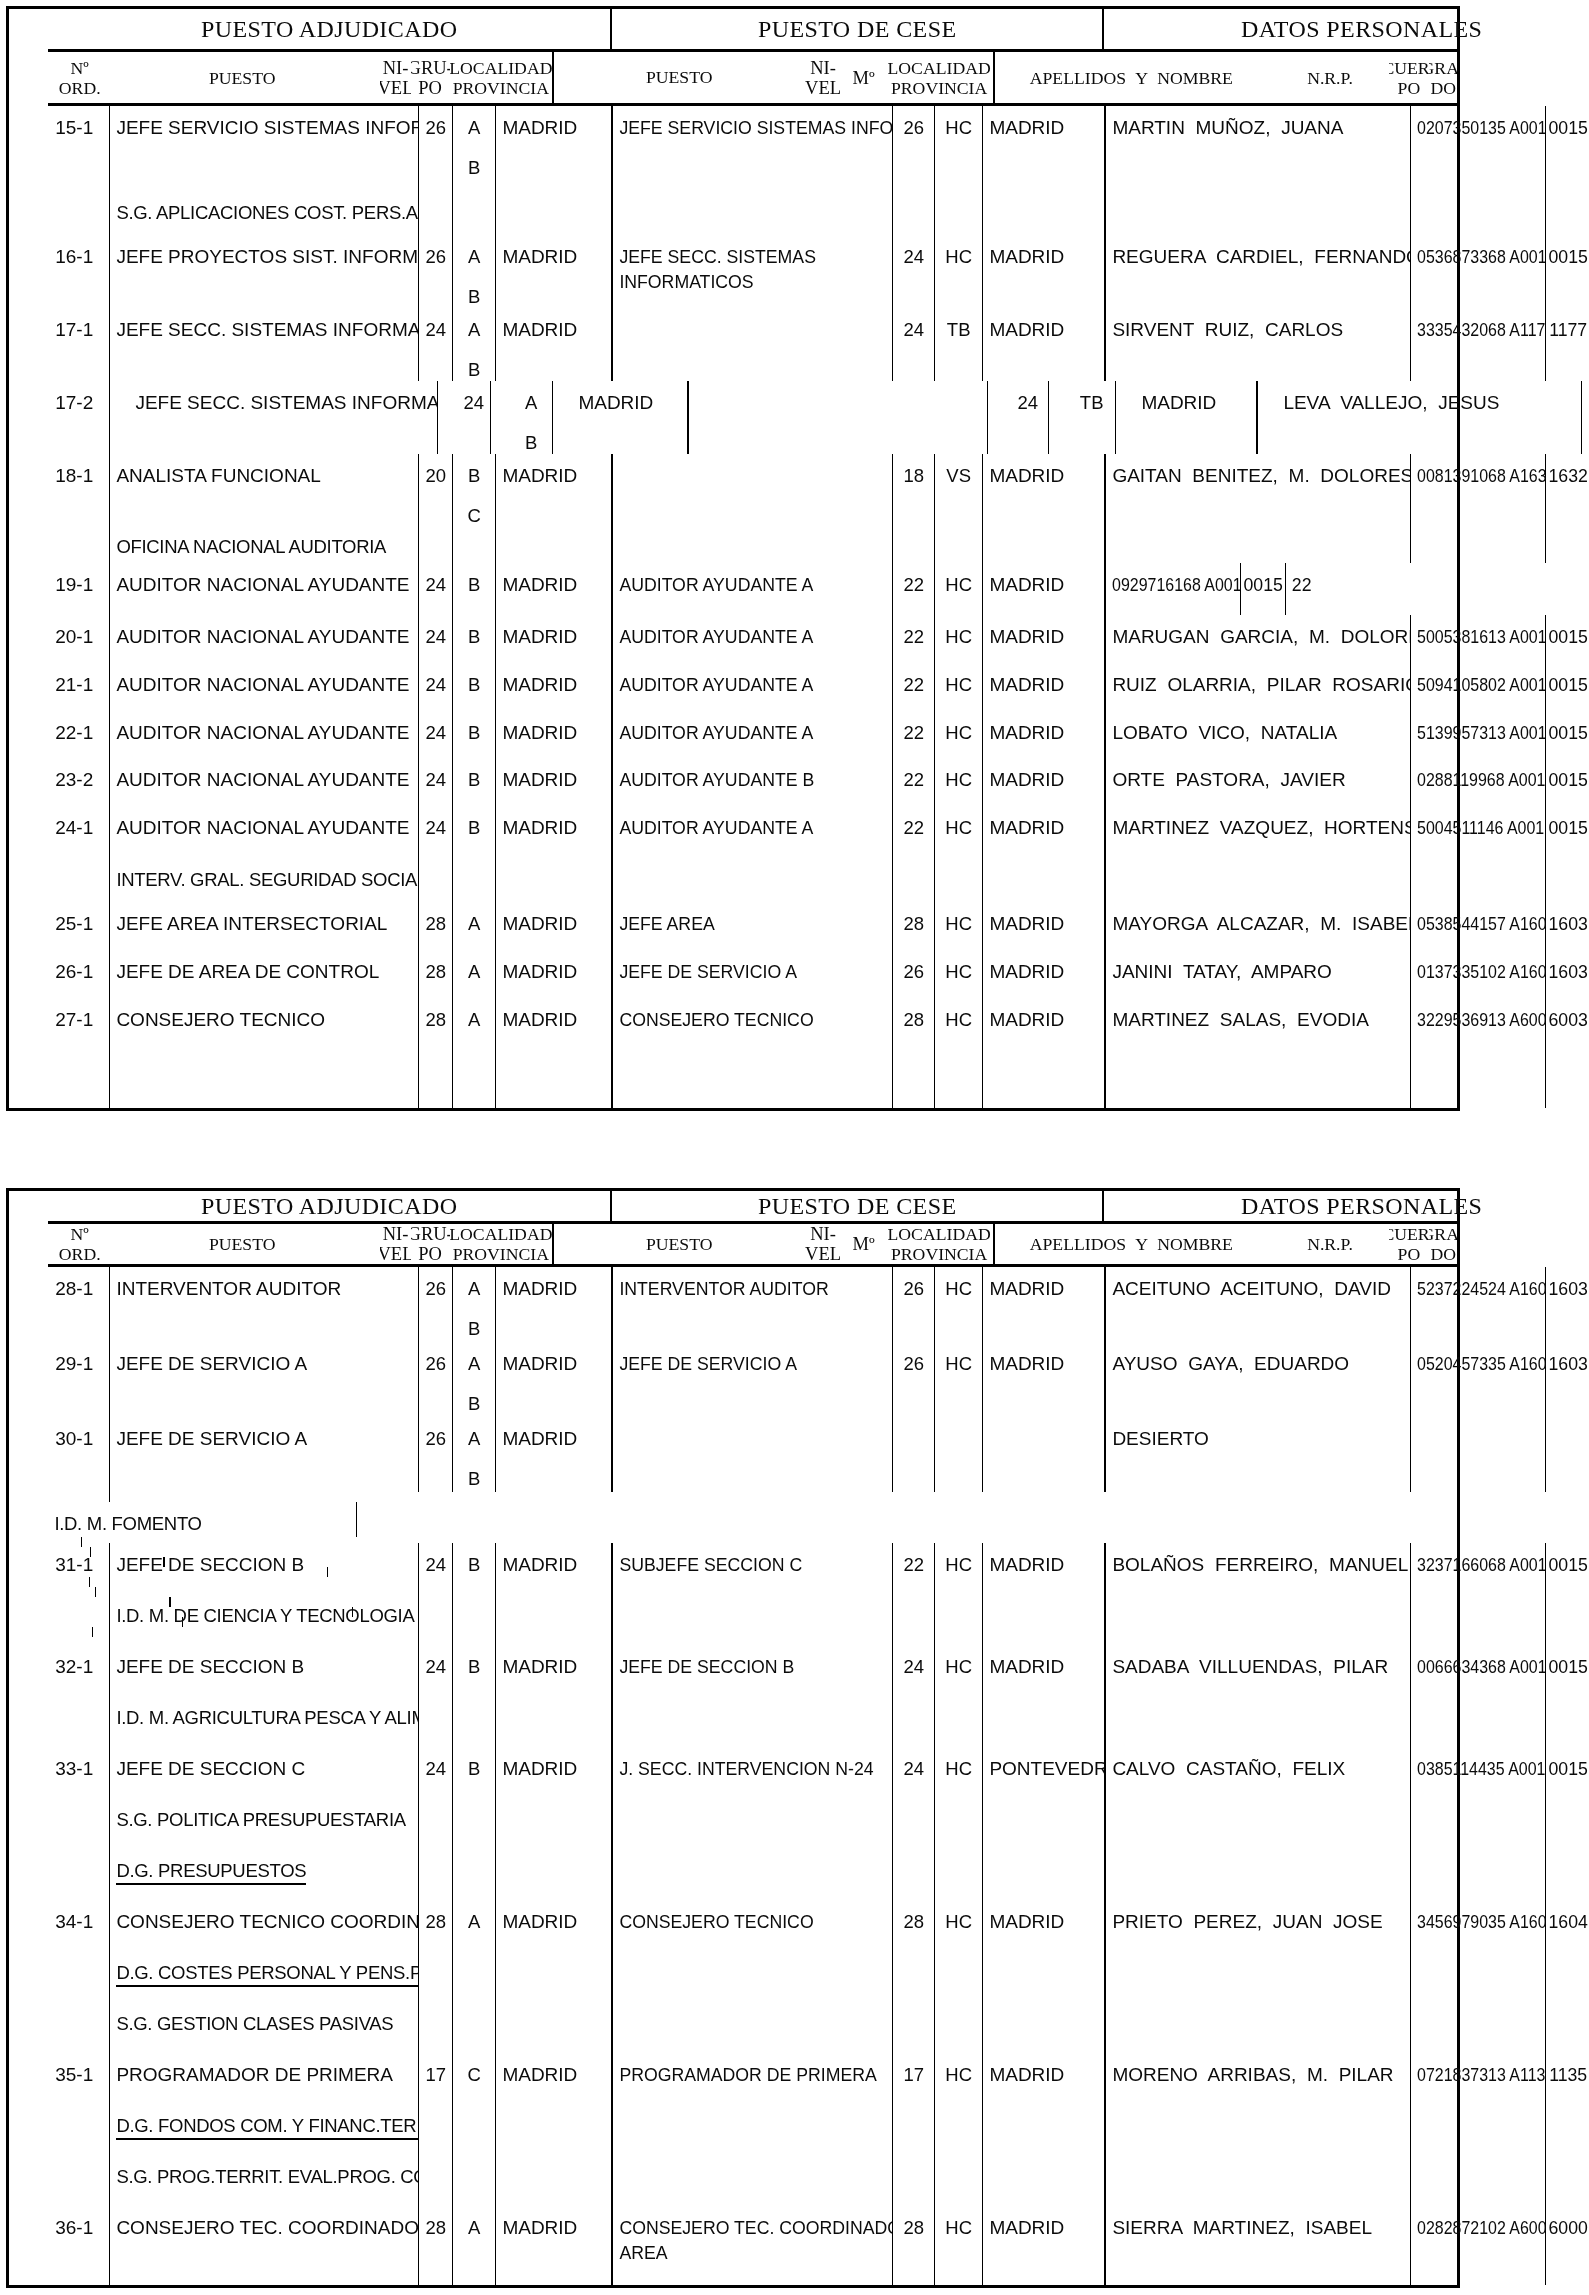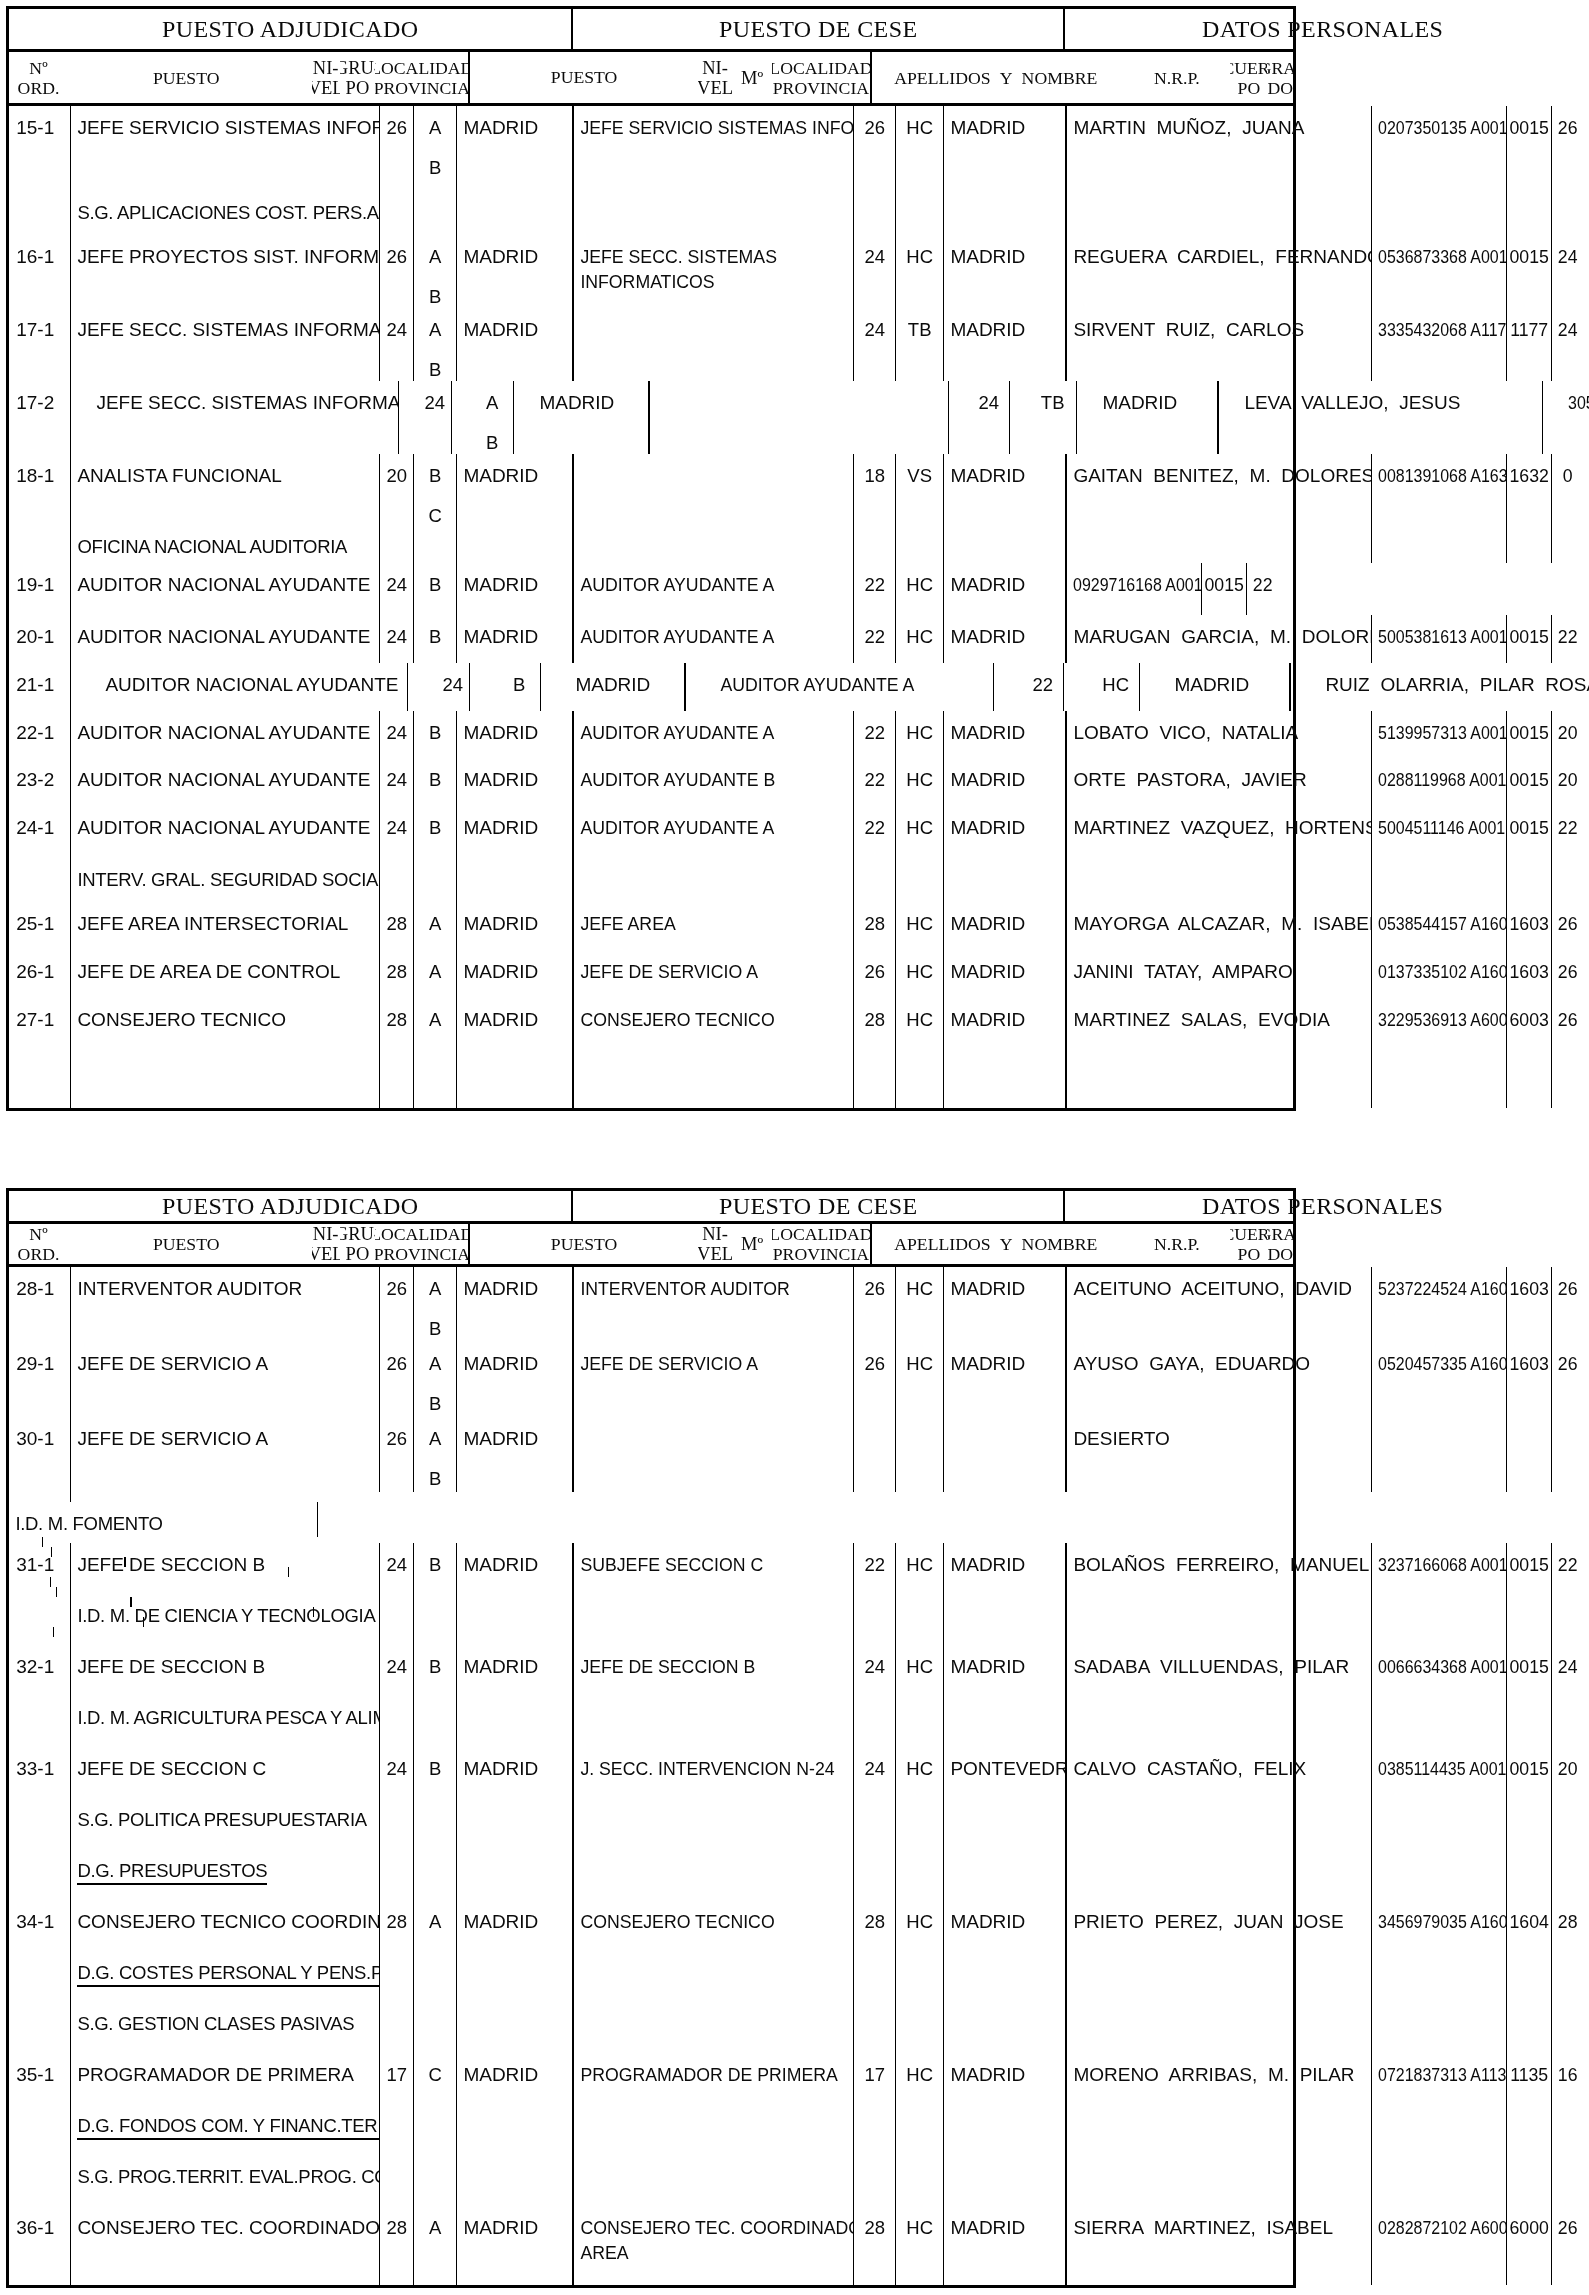--- a/index.html
+++ b/index.html
@@ -1,19 +1,19 @@
 <!DOCTYPE html>
 <html style="font-size:12.3px"><head>
 <meta charset="utf-8">
 <style>
   html,body{margin:0;padding:0;background:#ffffff;}
   .page{position:relative;width:1590px;height:2295px;background:#ffffff;overflow:hidden;
         font-family:"Liberation Sans",sans-serif;color:#0b0b0b;}
-  .doc-table{position:absolute;left:6.2px;width:1290px;border:3.1px solid #000;box-sizing:border-box;
-             display:flex;flex-direction:column;background:#fff;}
+  .doc-table{position:absolute;left:6.2px;width:1454px;border:3.1px solid #000;box-sizing:border-box;
+             display:flex;flex-direction:column;background:#fff;padding-left:39px;}
   
   .group-row{display:flex;height:40px;border-bottom:3.1px solid #000;
              font-family:"Liberation Serif",serif;font-size:24px;}
   .group-cell{display:flex;align-items:center;justify-content:center;box-sizing:border-box;
               border-right:2.3px solid #000;flex-shrink:0;letter-spacing:0.4px;}
   .g1{width:564px}.g2{width:492px}.g3{width:515px;border-right:none}
   .sub-row{display:flex;height:51px;border-bottom:3.1px solid #000;
            font-family:"Liberation Serif",serif;font-size:17.7px;line-height:20px;}
   .sub-cell{display:flex;flex-direction:column;justify-content:center;align-items:center;
             box-sizing:border-box;text-align:center;overflow:hidden;}
@@ -230,21 +230,21 @@
             <div class="cell col-localidad">MADRID</div>
             <div class="cell col-cese_puesto">AUDITOR AYUDANTE A</div>
             <div class="cell col-cese_nivel">22</div>
             <div class="cell col-m">HC</div>
             <div class="cell col-cese_localidad">MADRID</div>
             <div class="cell col-apellidos">MARUGAN GARCIA, M. DOLORES</div>
             <div class="cell col-nrp"><span class="nrp-val">5005381613 A0015</span></div>
             <div class="cell col-cuerpo">0015</div>
             <div class="cell col-grado">22</div>
           </div>
-          <div class="row" style="height: 48px; gap: 28px;">
+          <div class="row" style="height: 48px;">
             <div class="cell col-n_ord">21-1</div>
             <div class="cell col-puesto">AUDITOR NACIONAL AYUDANTE</div>
             <div class="cell col-nivel">24</div>
             <div class="cell col-grupo"><div class="grupo-stack"><span>B</span></div></div>
             <div class="cell col-localidad">MADRID</div>
             <div class="cell col-cese_puesto">AUDITOR AYUDANTE A</div>
             <div class="cell col-cese_nivel">22</div>
             <div class="cell col-m">HC</div>
             <div class="cell col-cese_localidad">MADRID</div>
             <div class="cell col-apellidos">RUIZ OLARRIA, PILAR ROSARIO</div>

